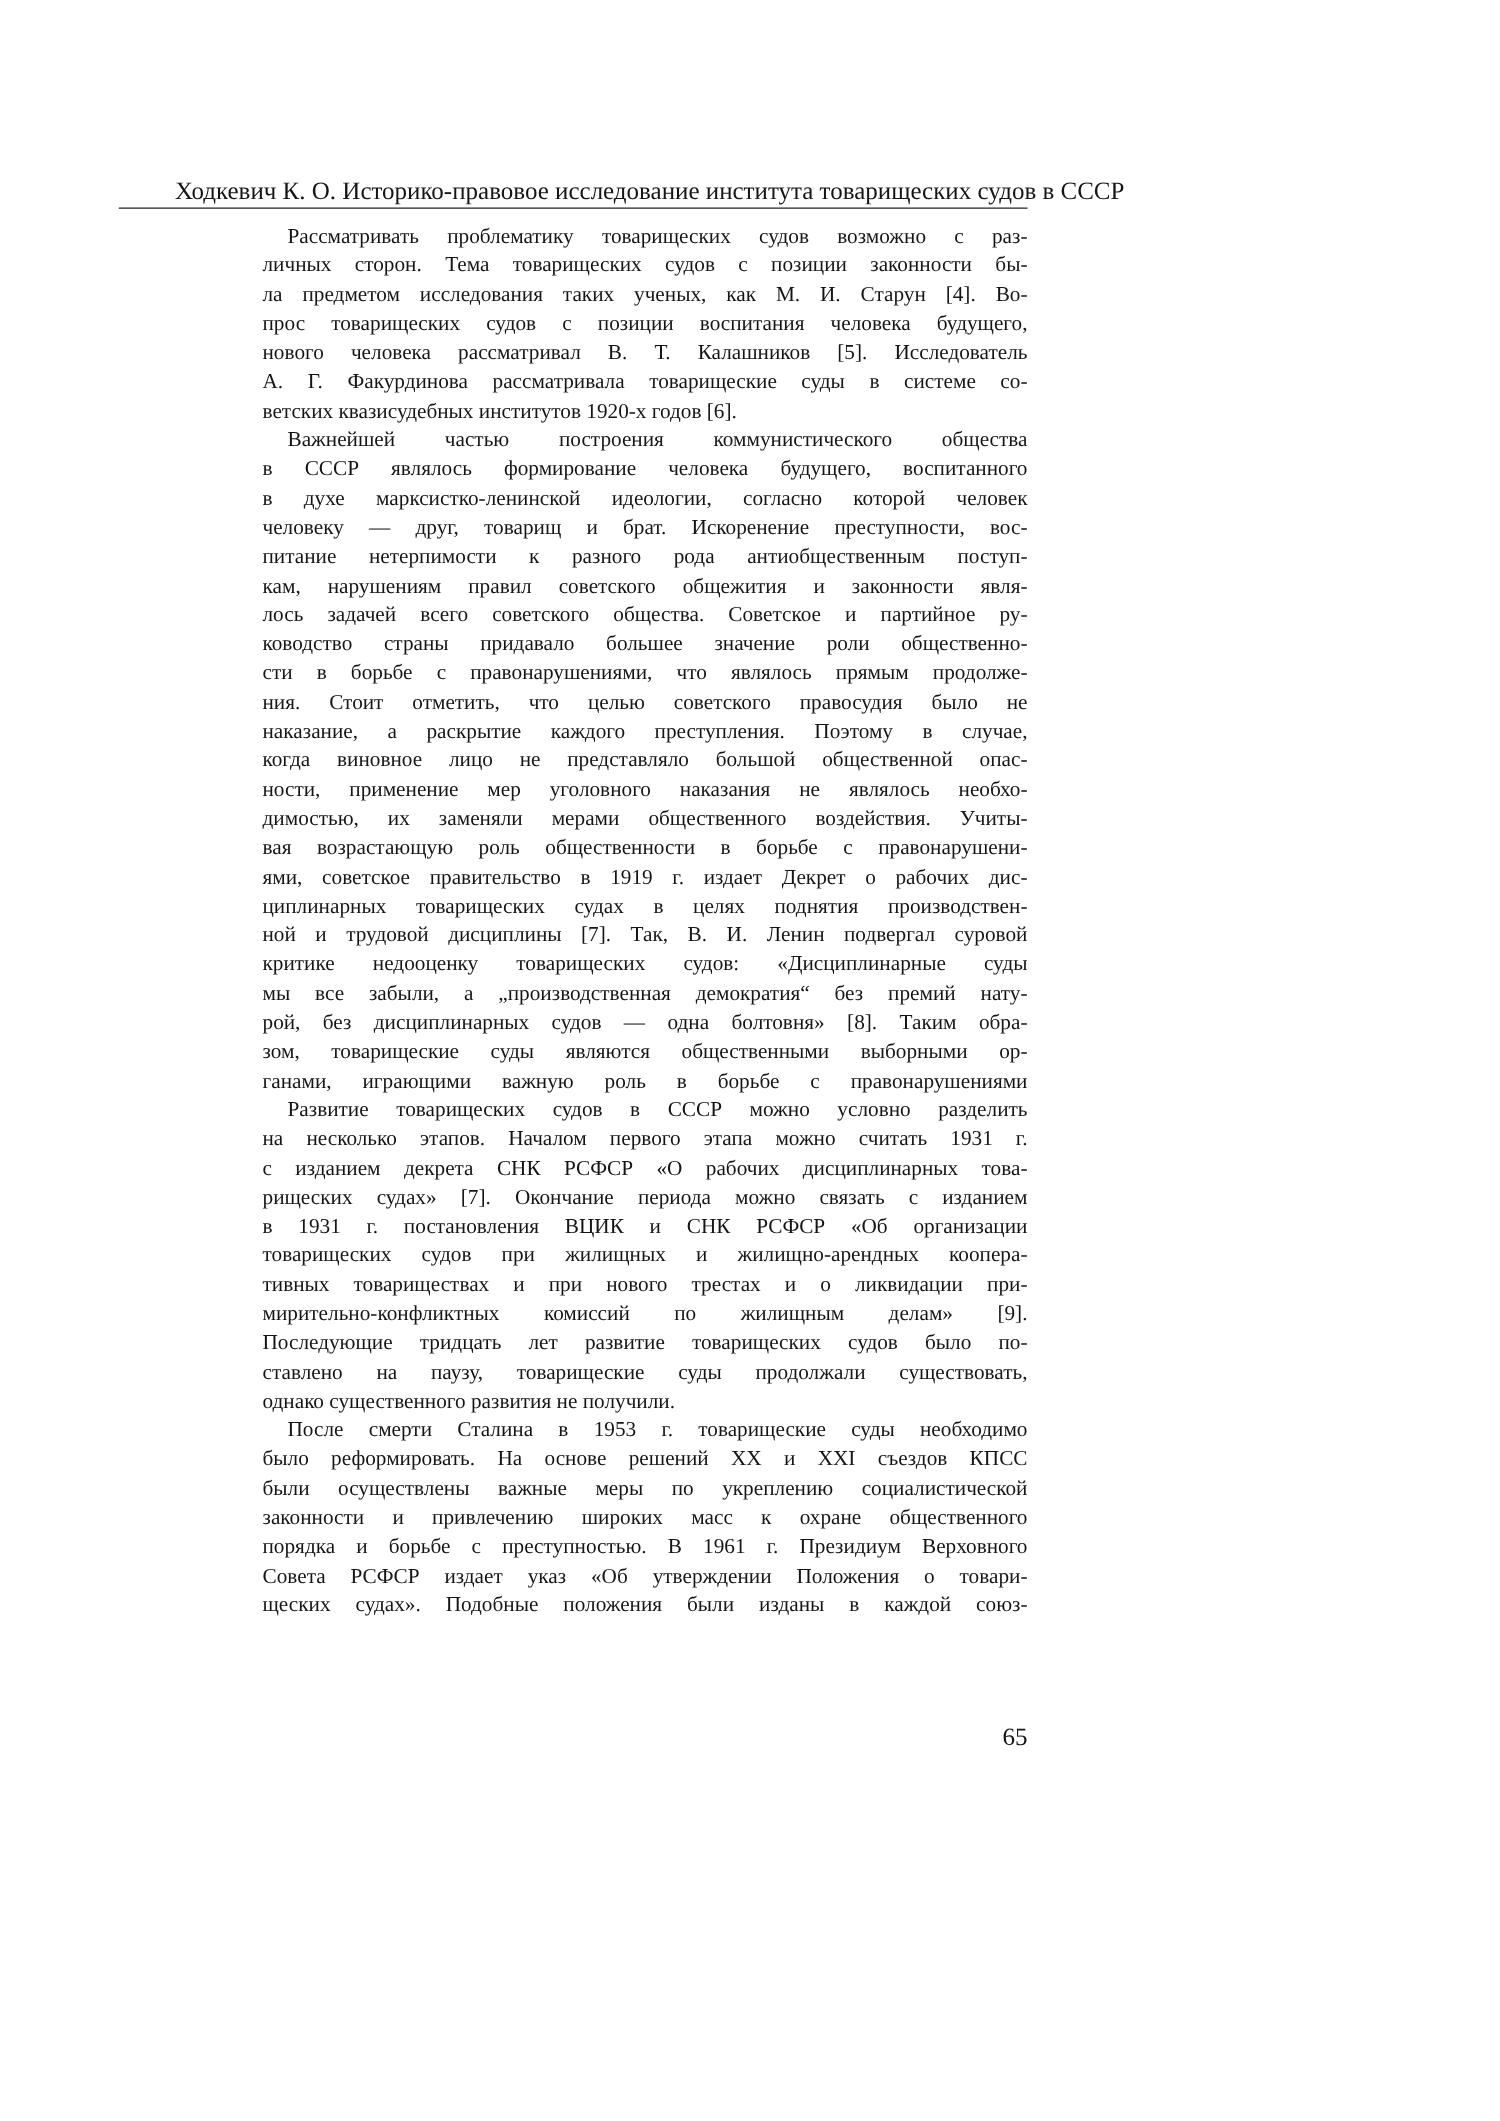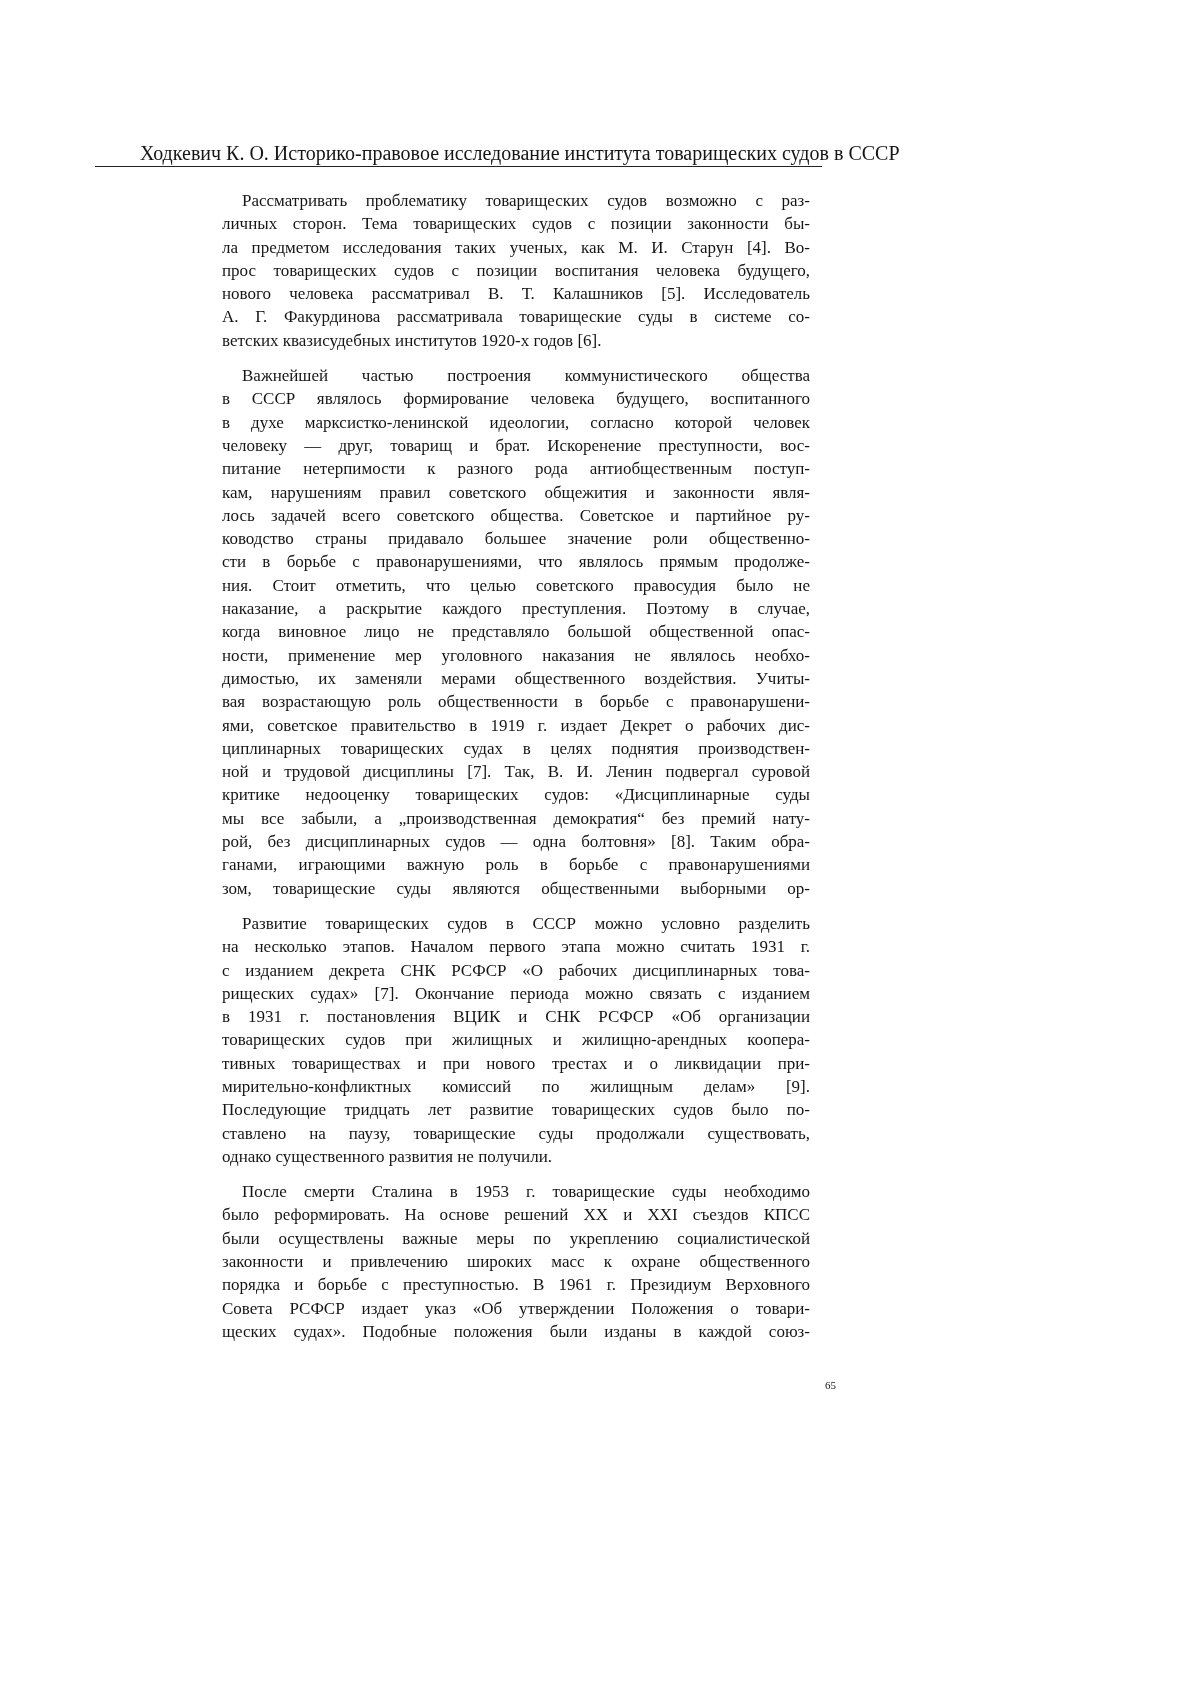--- a/index.html
+++ b/index.html
@@ -30,34 +30,34 @@
     border-top: 1.7px solid #232323;
   }
   .body-text {
     position: absolute;
     top: 177px;
     left: 210px;
     width: 612px;
     font-size: 17px;
     line-height: 23.3px;
   }
-  .paragraph { margin: 12px; padding: 0; }
+  .paragraph { margin: 0; padding: 0; }
   .line {
     text-align: justify;
     text-align-last: justify;
   }
   .line.first { padding-left: 20px; }
   .line.end { text-align-last: left; }
   .page-number {
     position: absolute;
     top: 1379px;
-    left: 224px;
+    left: 210px;
     width: 612px;
     text-align: right;
-    font-size: 11px;
+    font-size: 20px;
   }
 </style>
 </head>
 <body>
 
 <div class="running-head">Ходкевич К. О. Историко-правовое исследование института товарищеских судов в СССР</div>
 
 <div class="header-rule"></div>
 
 <div class="body-text">
@@ -85,22 +85,22 @@
       <div class="line">когда виновное лицо не представляло большой общественной опас-</div>
       <div class="line">ности, применение мер уголовного наказания не являлось необхо-</div>
       <div class="line">димостью, их заменяли мерами общественного воздействия. Учиты-</div>
       <div class="line">вая возрастающую роль общественности в борьбе с правонарушени-</div>
       <div class="line">ями, советское правительство в 1919 г. издает Декрет о рабочих дис-</div>
       <div class="line">циплинарных товарищеских судах в целях поднятия производствен-</div>
       <div class="line">ной и трудовой дисциплины [7]. Так, В. И. Ленин подвергал суровой</div>
       <div class="line">критике недооценку товарищеских судов: «Дисциплинарные суды</div>
       <div class="line">мы все забыли, а „производственная демократия“ без премий нату-</div>
       <div class="line">рой, без дисциплинарных судов — одна болтовня» [8]. Таким обра-</div>
+      <div class="line">зом, товарищеские суды являются общественными выборными ор-</div>
       <div class="line">ганами, играющими важную роль в борьбе с правонарушениями</div>
-      <div class="line">зом, товарищеские суды являются общественными выборными ор-</div>
     </div>
     <div class="paragraph">
       <div class="line first">Развитие товарищеских судов в СССР можно условно разделить</div>
       <div class="line">на несколько этапов. Началом первого этапа можно считать 1931 г.</div>
       <div class="line">с изданием декрета СНК РСФСР «О рабочих дисциплинарных това-</div>
       <div class="line">рищеских судах» [7]. Окончание периода можно связать с изданием</div>
       <div class="line">в 1931 г. постановления ВЦИК и СНК РСФСР «Об организации</div>
       <div class="line">товарищеских судов при жилищных и жилищно-арендных коопера-</div>
       <div class="line">тивных товариществах и при нового трестах и о ликвидации при-</div>
       <div class="line">мирительно-конфликтных комиссий по жилищным делам» [9].</div>

